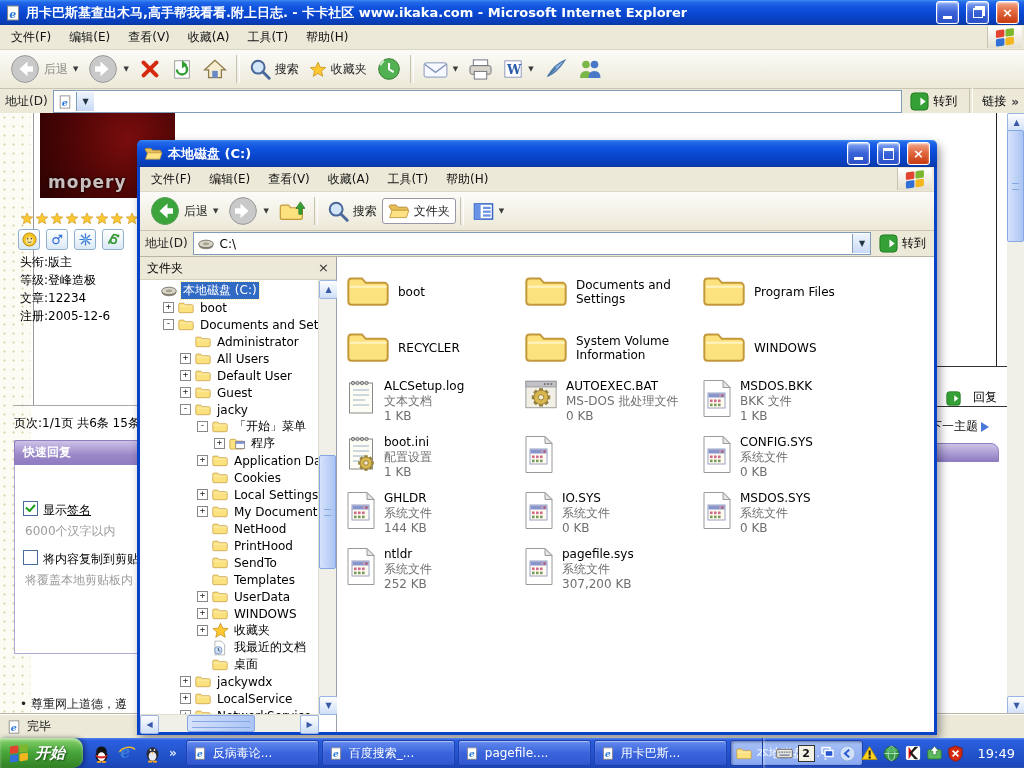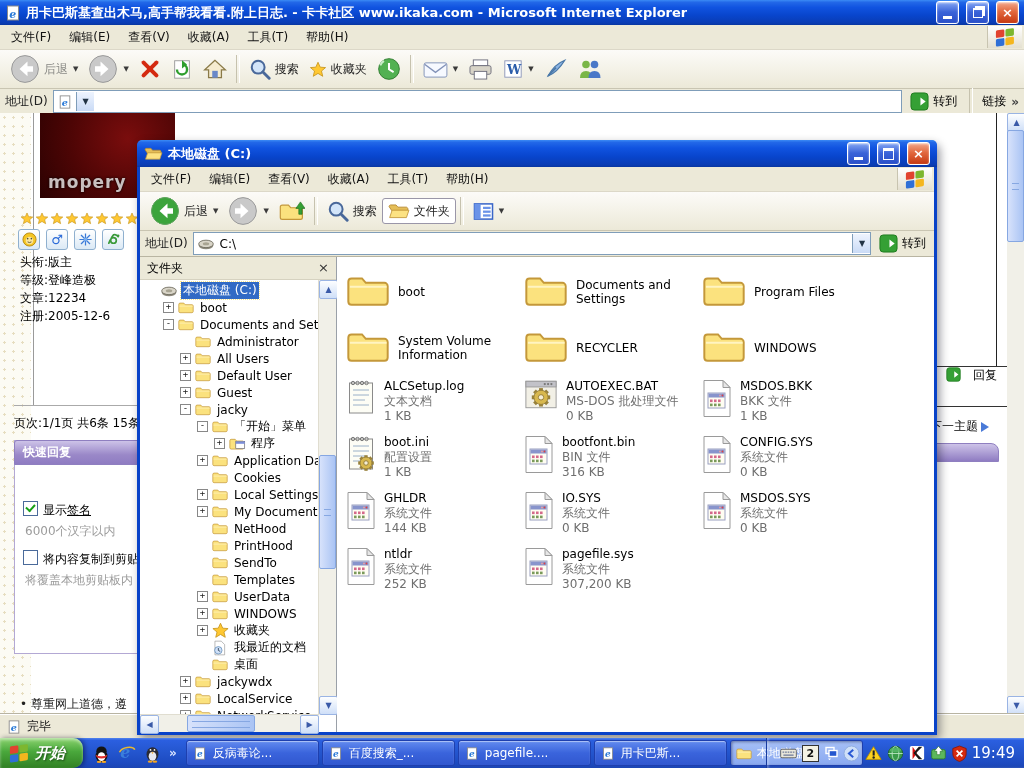--- a/index.html
+++ b/index.html
@@ -65,21 +65,21 @@
   .qr-row{margin-top:26px;white-space:nowrap;}
   .qr-row.second{margin-top:10px;}
   .hint{color:#9b9b9b;margin:4px 0 0 2px;white-space:nowrap;}
   .cb{width:13px;height:13px;border:1px solid #4a6a9a;background:#fff;display:inline-block;position:relative;
     vertical-align:-2px;margin-right:5px;}
   .cb.checked::after{content:"";position:absolute;left:2px;top:2px;width:7px;height:4px;
     border-left:2px solid #18a018;border-bottom:2px solid #18a018;transform:rotate(-48deg);}
   .notice-header{position:absolute;left:14px;top:549px;width:176px;}
   .notice-bullet{position:absolute;left:20px;top:583px;color:#222;white-space:nowrap;}
   .reply-box{position:absolute;left:898px;top:253px;width:98px;height:39px;border:1px solid #333;
-    display:flex;align-items:flex-start;justify-content:flex-end;gap:12px;padding-right:12px;background:#fff;color:#000;}
+    display:flex;align-items:flex-end;justify-content:flex-end;gap:12px;padding-right:12px;background:#fff;color:#000;}
   .next-topic{position:absolute;left:930px;top:305px;color:#000;display:flex;align-items:center;gap:3px;}
   .tri-right{width:0;height:0;border-top:5px solid transparent;border-bottom:5px solid transparent;border-left:8px solid #4a7ad8;}
   .purple-bar{position:absolute;left:898px;top:330px;width:99px;height:17px;border-radius:0 8px 0 0;
     background:linear-gradient(#cdc3e8,#8f7cc2);border:1px solid #8f7fc0;}
   .vline-black{position:absolute;left:996px;top:0;width:1px;height:253px;background:#222;}
   
   .sb-btn{height:17px;width:17px;flex:none;border:1px solid #9ab4e4;border-radius:2px;color:#3a5aa8;font-size:8px;
     display:flex;align-items:center;justify-content:center;background:linear-gradient(#fdfeff,#cfdff8);}
   .sb-thumb{background:linear-gradient(90deg,#d7e2fb,#aac4f4);border:1px solid #86a7e2;border-radius:2px;position:relative;}
   .sb-thumb::after{content:"";position:absolute;left:4px;right:4px;top:50%;height:1px;
@@ -130,21 +130,21 @@
     text-shadow:1px 1px 2px #1c4f16;box-shadow:inset 0 2px 3px rgba(255,255,255,.45),2px 0 5px rgba(0,0,20,.45);}
   .qlaunch{display:flex;align-items:center;gap:7px;padding:0 9px;flex:none;}
   .q-chevron{color:#d9e4ff;font-weight:bold;font-size:12px;}
   .tasks{display:flex;gap:3px;flex:1;min-width:0;padding-right:4px;}
   .taskbtn{width:121px;height:24px;flex:none;border-radius:3px;border:1px solid #1e3fae;color:#fff;
     background:linear-gradient(#638bef,#3a64dc 50%,#3157cf);box-shadow:inset 0 1px 1px rgba(255,255,255,.5);
     display:flex;align-items:center;gap:5px;padding:0 5px;overflow:hidden;white-space:nowrap;}
   .taskbtn.active{background:linear-gradient(#a6c0f6,#8aa9f1);box-shadow:inset 1px 1px 3px rgba(0,0,40,.4);color:#fff;}
   .tray{height:30px;flex:none;display:flex;align-items:center;gap:5px;padding:0 9px 0 13px;
     border-left:1px solid #173a9e;box-shadow:inset 2px 0 2px rgba(255,255,255,.25);}
-  .clock{color:#fff;font-size:15px;margin-left:0;}
+  .clock{color:#fff;font-size:13px;margin-left:10px;}
   .ime-badge{width:15px;height:15px;background:#f4f2e4;border:1px solid #333;color:#111;font-size:11px;font-weight:bold;
     display:flex;align-items:center;justify-content:center;}
   .male-glyph{color:#2a6ad8;font-weight:bold;font-size:13px;}
 </style>
 </head>
 <body>
 
 <div class="screen">
 
   <section class="ie-win">
@@ -889,28 +889,28 @@
                   <path d="M2 8c0-1.7 1.3-3 3-3h9.5l3.5 4H35c1.7 0 3 1.4 3 3v14c0 1.7-1.3 3-3 3H5c-1.7 0-3-1.3-3-3V8z" fill="#FBE27E" stroke="#C4983A" stroke-width="1.8"></path>
                   <path d="M3.5 12.5h33.5" stroke="#FFF4C2" stroke-width="1.8"></path>
                 </svg></span>
               <span class="flabel">Program Files</span>
             </div>
             <div class="fcell">
               <span class="fic"><svg width="44" height="35" viewBox="0 0 40 32" xmlns="http://www.w3.org/2000/svg">
                   <path d="M2 8c0-1.7 1.3-3 3-3h9.5l3.5 4H35c1.7 0 3 1.4 3 3v14c0 1.7-1.3 3-3 3H5c-1.7 0-3-1.3-3-3V8z" fill="#FBE27E" stroke="#C4983A" stroke-width="1.8"></path>
                   <path d="M3.5 12.5h33.5" stroke="#FFF4C2" stroke-width="1.8"></path>
                 </svg></span>
-              <span class="flabel">System Volume Information</span>
+              <span class="flabel">RECYCLER</span>
             </div>
             <div class="fcell">
               <span class="fic"><svg width="44" height="35" viewBox="0 0 40 32" xmlns="http://www.w3.org/2000/svg">
                   <path d="M2 8c0-1.7 1.3-3 3-3h9.5l3.5 4H35c1.7 0 3 1.4 3 3v14c0 1.7-1.3 3-3 3H5c-1.7 0-3-1.3-3-3V8z" fill="#FBE27E" stroke="#C4983A" stroke-width="1.8"></path>
                   <path d="M3.5 12.5h33.5" stroke="#FFF4C2" stroke-width="1.8"></path>
                 </svg></span>
-              <span class="flabel">RECYCLER</span>
+              <span class="flabel">System Volume Information</span>
             </div>
             <div class="fcell">
               <span class="fic"><svg width="44" height="35" viewBox="0 0 40 32" xmlns="http://www.w3.org/2000/svg">
                   <path d="M2 8c0-1.7 1.3-3 3-3h9.5l3.5 4H35c1.7 0 3 1.4 3 3v14c0 1.7-1.3 3-3 3H5c-1.7 0-3-1.3-3-3V8z" fill="#FBE27E" stroke="#C4983A" stroke-width="1.8"></path>
                   <path d="M3.5 12.5h33.5" stroke="#FFF4C2" stroke-width="1.8"></path>
                 </svg></span>
               <span class="flabel">WINDOWS</span>
             </div>
             <div class="fcell file">
               <span class="fic"><svg width="30" height="38" viewBox="0 0 30 38" xmlns="http://www.w3.org/2000/svg">
@@ -1027,25 +1027,20 @@
                     <rect x="8" y="20.5" width="2.6" height="2.6"></rect>
                     <rect x="12" y="20.5" width="2.6" height="2.6"></rect>
                     <rect x="16" y="20.5" width="2.6" height="2.6"></rect>
                   </g>
                   <g fill="#7a9a5a">
                     <rect x="8" y="24.6" width="2.6" height="2.6"></rect>
                     <rect x="12" y="24.6" width="2.6" height="2.6"></rect>
                     <rect x="16" y="24.6" width="2.6" height="2.6"></rect>
                   </g>
                 </svg></span>
-              <span class="fmeta">
-                <div class="fname">bootfont.bin</div>
-                <div class="ftype">BIN 文件</div>
-                <div class="fsize">316 KB</div>
-              </span>
             </div>
             <div class="fcell file">
               <span class="fic"><svg width="30" height="38" viewBox="0 0 30 38" xmlns="http://www.w3.org/2000/svg">
                   <path d="M2 1.5h19l7 7v29H2z" fill="#fff" stroke="#9a9a9a"></path>
                   <path d="M21 1.5l7 7h-7z" fill="#e6e6e6" stroke="#9a9a9a"></path>
                   <rect x="6" y="14" width="17" height="15" fill="#fffdf2" stroke="#9aa0c0"></rect>
                   <rect x="6.5" y="14.5" width="16" height="4" fill="#8894cc"></rect>
                   <circle cx="20.5" cy="16.5" r="0.9" fill="#e04040"></circle>
                   <circle cx="18" cy="16.5" r="0.9" fill="#f0a0a0"></circle>
                   <g fill="#d4688a">

